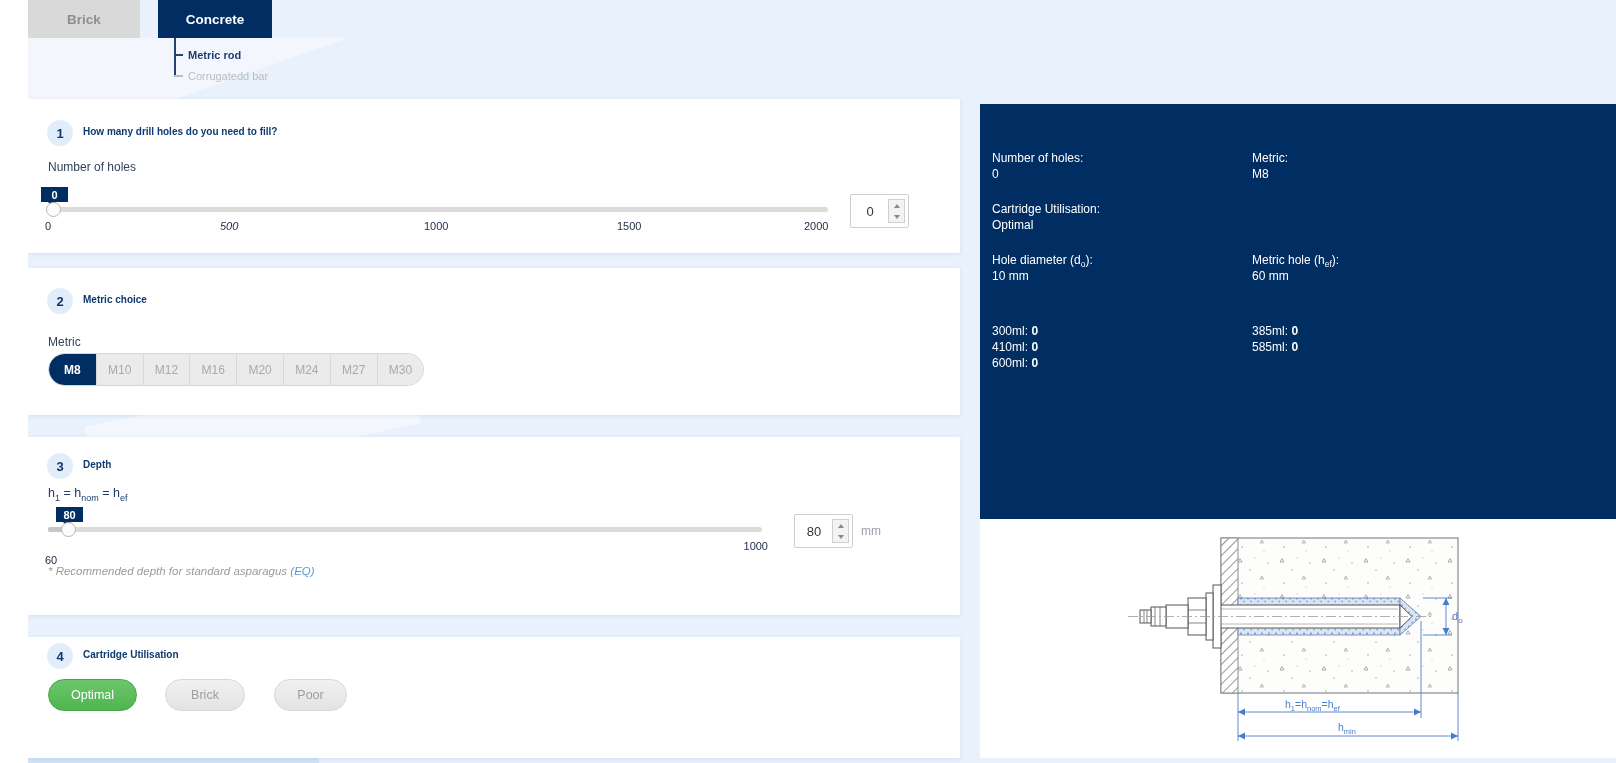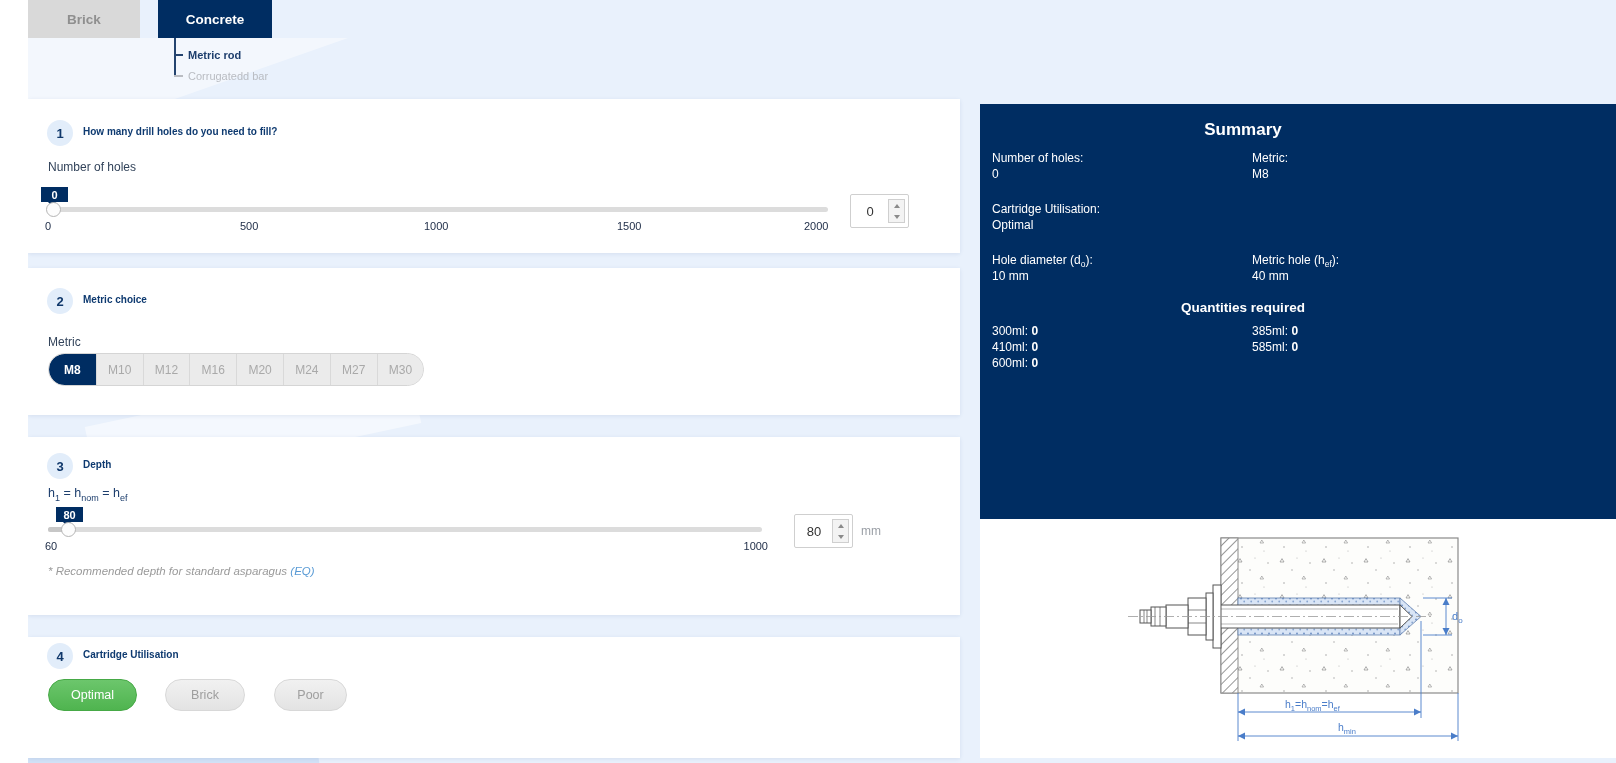--- a/index.html
+++ b/index.html
@@ -108,21 +108,21 @@
   <section class="card card1">
     <span class="badge" style="left:19px;top:21px;">1</span>
     <h2 class="sec-title" style="top:27px;">How many drill holes do you need to fill?</h2>
     <div class="field-label" style="top:61px;">Number of holes</div>
 
     <div class="val-badge" style="left:13px;top:88px;">0</div>
     <div class="track" style="left:20px;top:108px;width:780px;"></div>
     <div class="handle" style="left:18px;top:103px;"></div>
 
     <span class="tick" style="left:17px;top:121px;">0</span>
-    <span class="tick" style="left:212px;top:121px;">500</span>
+    <span class="tick" style="left:192px;top:121px;font-style:italic;">500</span>
     <span class="tick" style="left:396px;top:121px;">1000</span>
     <span class="tick" style="left:589px;top:121px;">1500</span>
     <span class="tick" style="left:776px;top:121px;">2000</span>
 
     <div class="num-input" style="left:822px;top:95px;">
       <span class="num-val">0</span>
       <div class="spinner">
         <div class="spin spin-up"></div>
         <div class="spin spin-down"></div>
       </div>
@@ -149,21 +149,21 @@
     <span class="badge" style="left:19px;top:16px;">3</span>
     <h2 class="sec-title" style="top:22px;">Depth</h2>
 
     <div class="formula" style="top:49px;"><span>h</span><sub>1</sub><span> = h</span><sub>nom</sub><span> = h</span><sub>ef</sub></div>
 
     <div class="val-badge" style="left:28px;top:70px;">80</div>
     <div class="track" style="left:20px;top:90px;width:714px;"></div>
     <div class="track-fill" style="left:20px;top:90px;width:21px;"></div>
     <div class="handle" style="left:33px;top:85px;"></div>
 
-    <span class="tick" style="left:17px;top:103px;">60</span>
+    <span class="tick" style="left:17px;top:117px;">60</span>
     <span class="tick" style="left:706px;top:103px;width:34px;text-align:right;">1000</span>
 
     <div class="num-input" style="left:766px;top:77px;">
       <span class="num-val">80</span>
       <div class="spinner">
         <div class="spin spin-up"></div>
         <div class="spin spin-down"></div>
       </div>
     </div>
     <span class="unit-label" style="left:833px;top:87px;">mm</span>
@@ -173,36 +173,34 @@
 
   <section class="card card4">
     <span class="badge" style="left:19px;top:6px;">4</span>
     <h2 class="sec-title" style="top:12px;">Cartridge Utilisation</h2>
     <div class="pill pill-optimal">Optimal</div>
     <div class="pill pill-gray pill-good">Brick</div>
     <div class="pill pill-gray pill-poor">Poor</div>
   </section>
 
   <aside class="summary">
-    <div class="sum-title">Summary</div>
 
     <div class="sum-label col-l" style="top:48px;">Number of holes:</div>
     <div class="sum-value col-l" style="top:64px;">0</div>
     <div class="sum-label col-r" style="top:48px;">Metric:</div>
     <div class="sum-value col-r" style="top:64px;">M8</div>
 
     <div class="sum-label col-l" style="top:99px;">Cartridge Utilisation:</div>
     <div class="sum-value col-l" style="top:115px;">Optimal</div>
 
     <div class="sum-label col-l" style="top:150px;"><span>Hole diameter (d</span><sub>o</sub><span>):</span></div>
     <div class="sum-value col-l" style="top:166px;">10 mm</div>
     <div class="sum-label col-r" style="top:150px;"><span>Metric hole (h</span><sub>ef</sub><span>):</span></div>
-    <div class="sum-value col-r" style="top:166px;">40 mm</div>
-
-    <div class="q-title">Quantities required</div>
+    <div class="sum-value col-r" style="top:166px;">60 mm</div>
+
 
     <div class="q-item col-l" style="top:220px;"><span>300ml:</span> <b>0</b></div>
     <div class="q-item col-l" style="top:236px;"><span>410ml:</span> <b>0</b></div>
     <div class="q-item col-l" style="top:252px;"><span>600ml:</span> <b>0</b></div>
     <div class="q-item col-r" style="top:220px;"><span>385ml:</span> <b>0</b></div>
     <div class="q-item col-r" style="top:236px;"><span>585ml:</span> <b>0</b></div>
   </aside>
 
   <div class="diagram-panel">
     <svg width="660" height="239" viewBox="0 0 660 239">

